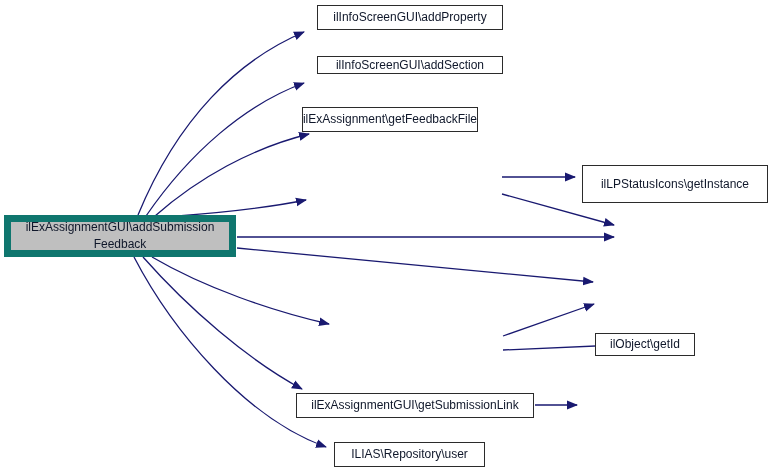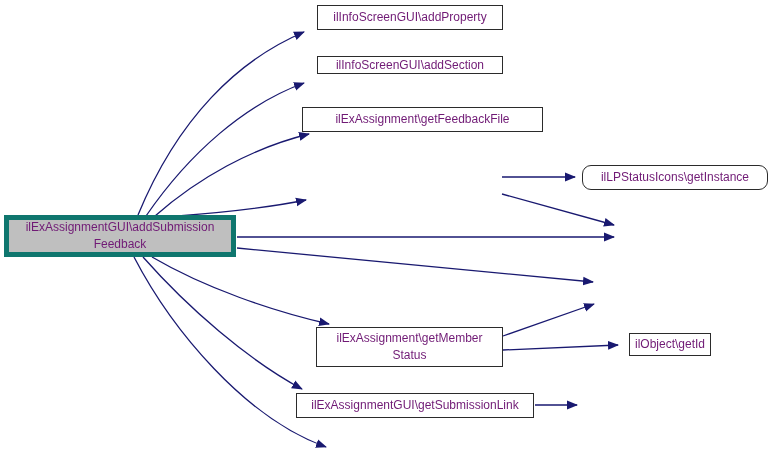--- a/index.html
+++ b/index.html
@@ -12,29 +12,29 @@
     position:relative;width:775px;height:475px;
     background:#ffffff;overflow:hidden;
   }
   svg.edges{position:absolute;left:0;top:0;}
   .node{
     position:absolute;
     display:flex;align-items:center;justify-content:center;
     text-align:center;
     white-space:pre-line;
     font-size:12px;line-height:1.4;
-    color:#701a75;
+    color:#0f172a;
     background:#ffffff;
     border:1px solid #2b2b2b;
     box-sizing:border-box;
     padding:8px 4px;
   }
   .node.main{
     background:#bfbfbf;
-    border:5px solid #0f766e;
+    border:7px solid #0f766e;
   }
 </style>
 </head>
 <body>
 
 <div id="canvas">
 
   <svg class="edges" width="775" height="475" viewBox="0 0 775 475">
     <defs>
       <marker id="arrow" markerUnits="userSpaceOnUse" markerWidth="12" markerHeight="10" refX="10" refY="5" orient="auto">
@@ -56,20 +56,19 @@
       <path d="M503,336 L594,304" marker-end="url(#arrow)"></path>
       <path d="M503,350 L618,345" marker-end="url(#arrow)"></path>
       <path d="M535,405 L577,405" marker-end="url(#arrow)"></path>
     </g>
   </svg>
 
   <div class="node main" style="left:4px;   top:215px; width:232px; height:42px;">ilExAssignmentGUI\addSubmission
 Feedback</div>
   <div class="node" style="left:317px; top:5px;   width:186px; height:25px;">ilInfoScreenGUI\addProperty</div>
   <div class="node" style="left:317px; top:56px;  width:186px; height:16px;">ilInfoScreenGUI\addSection</div>
-  <div class="node" style="left:302px; top:107px; width:241px; height:25px;">ilExAssignment\getFeedbackFile</div>
-  <div class="node" style="left:316px; top:327px; width:187px; height:40px;">ilExAssignment\getMember
-Status</div>
+  <div class="node" style="left:302px; top:107px; width:176px; height:25px;">ilExAssignment\getFeedbackFile</div>
   <div class="node" style="left:296px; top:393px; width:238px; height:25px;">ilExAssignmentGUI\getSubmissionLink</div>
-  <div class="node" style="left:582px; top:165px; width:186px; height:25px;border-radius:9px;">ilLPStatusIcons\getInstance</div>
-  <div class="node" style="left:629px; top:333px; width:82px; height:23px;">ilObject\getId</div>
+  <div class="node" style="left:334px; top:442px; width:151px; height:25px;">ILIAS\Repository\user</div>
+  <div class="node" style="left:582px; top:165px; width:186px; height:38px;">ilLPStatusIcons\getInstance</div>
+  <div class="node" style="left:595px; top:333px; width:100px; height:23px;">ilObject\getId</div>
 
 </div>
 
 </body></html>

